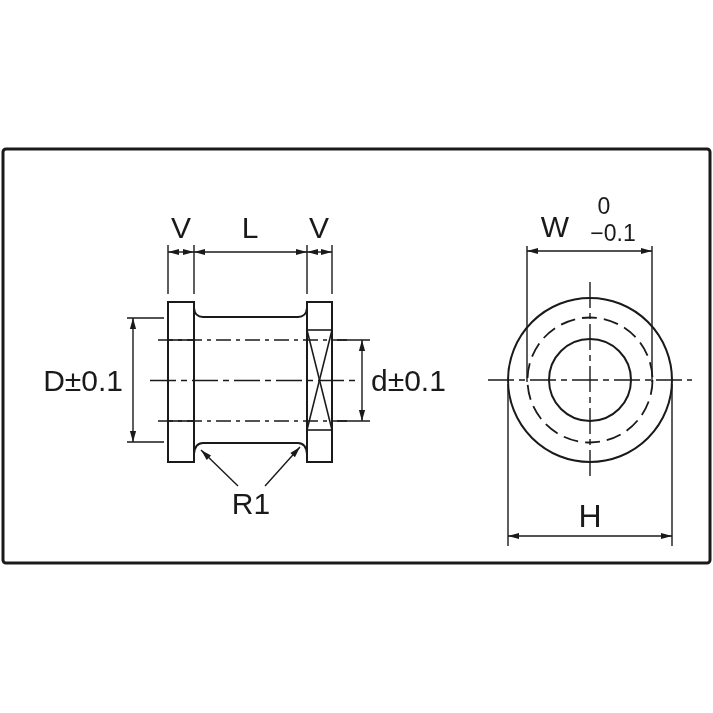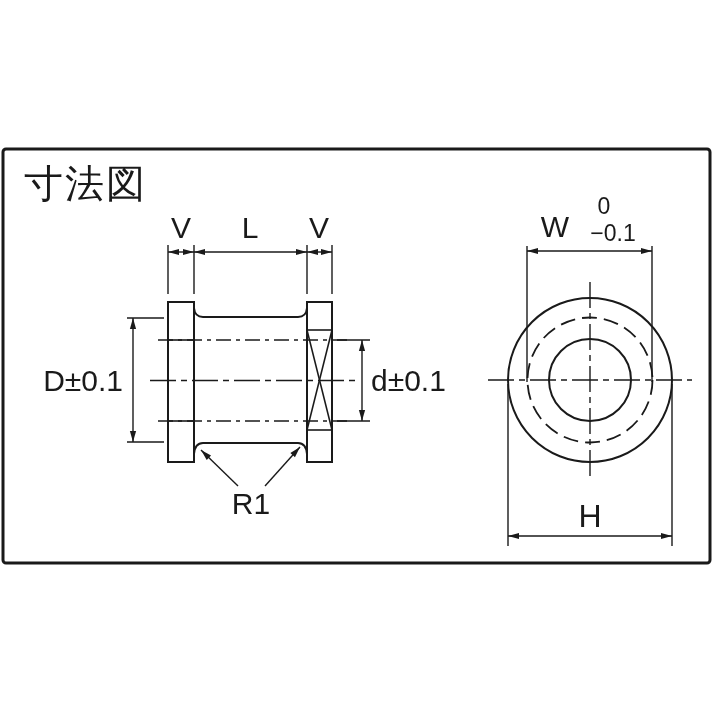--- a/index.html
+++ b/index.html
@@ -35,21 +35,20 @@
   }
   .lbl   { font-size: 30px; }
   .lbl-h { font-size: 32px; }
   .tol   { font-size: 23px; }
 </style>
 </head>
 <body>
 
 <div class="stage">
 
-  <div class="drawing-title">寸法図</div>
 
   <svg width="713" height="713" viewBox="0 0 713 713">
 
     <defs>
       <marker id="arrE" markerWidth="14" markerHeight="10" refX="12" refY="5" orient="auto" markerUnits="userSpaceOnUse">
         <path d="M1,1.9 L12,5 L1,8.1 Z" fill="#1a1a1a"></path>
       </marker>
       <marker id="arrS" markerWidth="14" markerHeight="10" refX="1" refY="5" orient="auto" markerUnits="userSpaceOnUse">
         <path d="M12,1.9 L1,5 L12,8.1 Z" fill="#1a1a1a"></path>
       </marker>

